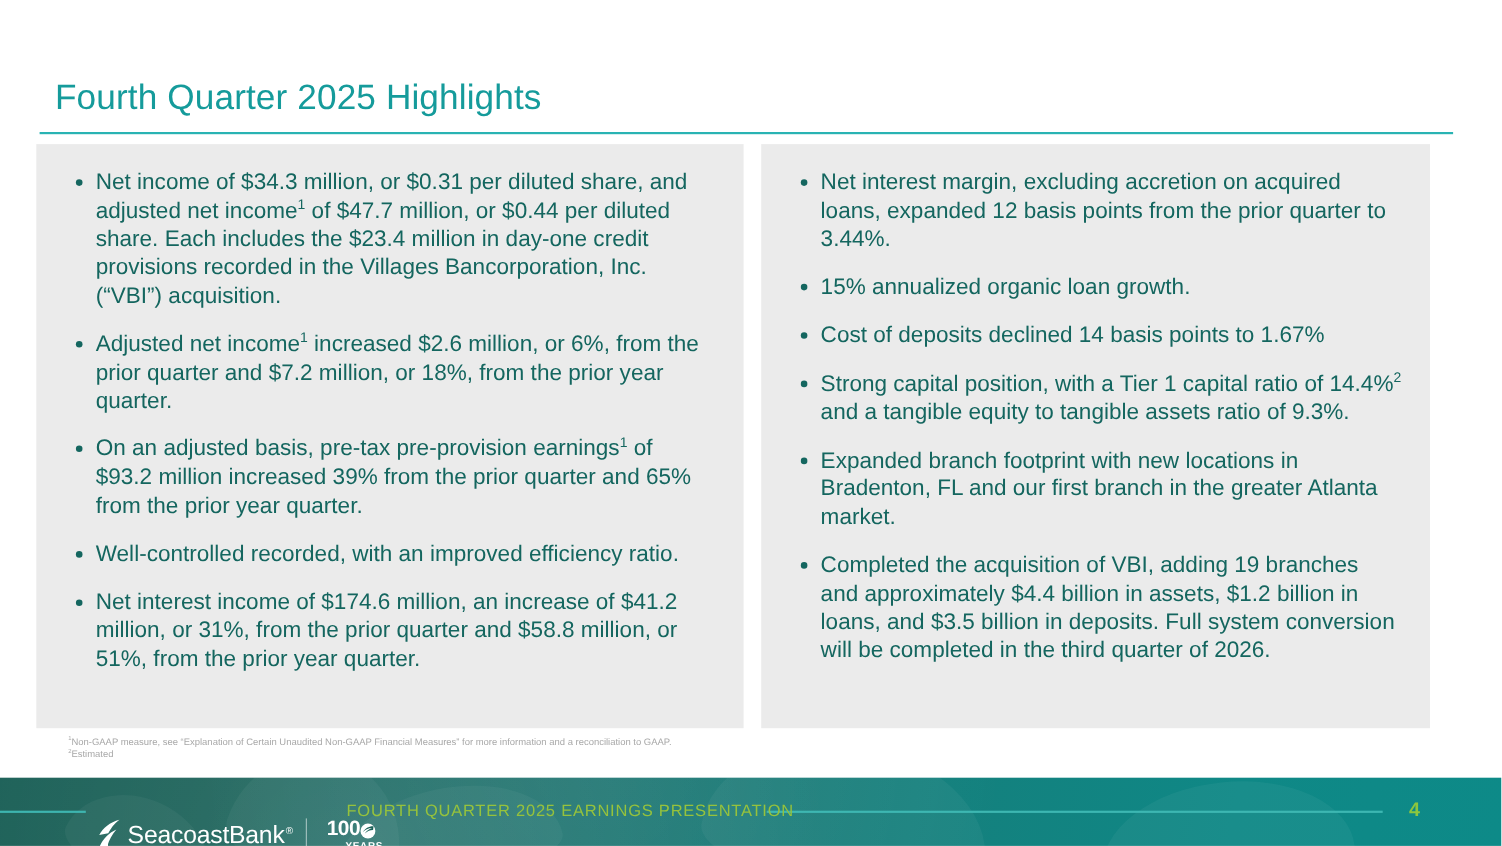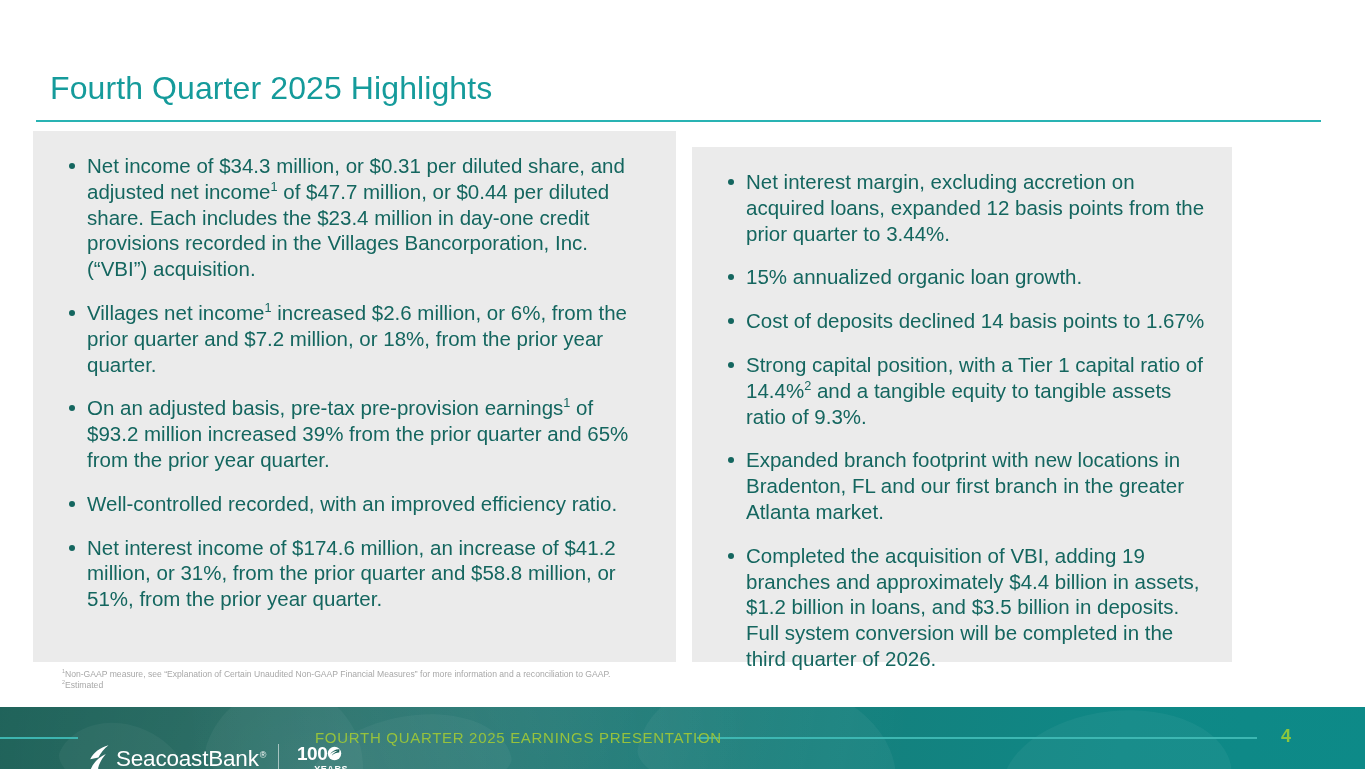--- a/index.html
+++ b/index.html
@@ -29,21 +29,21 @@
   .panels{
     position:absolute;left:33px;top:131px;width:1299px;height:531px;
     display:flex;gap:16px;
   }
   .panel{
     background:#ebebeb;
     box-sizing:border-box;
     padding:22px 26px 10px 26px;
   }
   .panel-left{width:643px;}
-  .panel-right{width:540px;margin-top:16px;}
+  .panel-right{width:608px;}
 
   ul.bullets{
     list-style:none;margin:0;padding:0;
   }
   ul.bullets li{
     position:relative;
     padding-left:28px;
     color:#14665f;
     font-size:20.5px;
     line-height:25.8px;
@@ -105,21 +105,21 @@
     color:#ffffff;font-size:22.5px;letter-spacing:-0.2px;
     white-space:nowrap;font-family:"Liberation Sans", sans-serif;
   }
   .logo-tm{color:#ffffff;font-size:9px;vertical-align:super;margin-left:1px;}
   .logo-divider{
     width:1px;height:30px;background:rgba(255,255,255,0.55);
     margin:0 12px 0 12px;
   }
   .badge{display:flex;flex-direction:column;align-items:center;line-height:1;}
   .badge-top{
-    display:flex;align-items:center;color:#ffffff;
+    display:flex;align-items:flex-end;color:#ffffff;
     font-size:19px;font-weight:bold;letter-spacing:-0.5px;
   }
   .badge-leaf{width:15px;height:15px;margin-left:0px;display:block;}
   .badge-bottom{
     color:#ffffff;font-size:9px;font-weight:bold;letter-spacing:0.6px;margin-top:2px;margin-left:23px;
   }
 
   .deck-title{
     position:absolute;left:315px;top:729px;
     color:#96c23c;font-size:15px;letter-spacing:0.7px;white-space:nowrap;
@@ -134,21 +134,21 @@
 
 <div class="slide">
 
   <div class="title">Fourth Quarter 2025 Highlights</div>
   <div class="title-rule"></div>
 
   <div class="panels">
     <div class="panel panel-left">
       <ul class="bullets" id="left-list">
           <li><span>Net income of $34.3 million, or $0.31 per diluted share, and adjusted net income</span><sup>1</sup><span> of $47.7 million, or $0.44 per diluted share. Each includes the $23.4 million in day-one credit provisions recorded in the Villages Bancorporation, Inc. (“VBI”) acquisition.</span></li>
-          <li><span>Villages net income</span><sup>1</sup><span> increased $2.6 million, or 6%, from the prior quarter and $7.2 million, or 18%, from the prior year quarter.</span></li>
+          <li><span>Adjusted net income</span><sup>1</sup><span> increased $2.6 million, or 6%, from the prior quarter and $7.2 million, or 18%, from the prior year quarter.</span></li>
           <li><span>On an adjusted basis, pre-tax pre-provision earnings</span><sup>1</sup><span> of $93.2 million increased 39% from the prior quarter and 65% from the prior year quarter.</span></li>
           <li><span>Well-controlled recorded, with an improved efficiency ratio.</span></li>
           <li><span>Net interest income of $174.6 million, an increase of $41.2 million, or 31%, from the prior quarter and $58.8 million, or 51%, from the prior year quarter.</span></li>
         </ul>
     </div>
     <div class="panel panel-right">
       <ul class="bullets" id="right-list">
           <li><span>Net interest margin, excluding accretion on acquired loans, expanded 12 basis points from the prior quarter to 3.44%.</span></li>
           <li><span>15% annualized organic loan growth.</span></li>
           <li><span>Cost of deposits declined 14 basis points to 1.67%</span></li>

